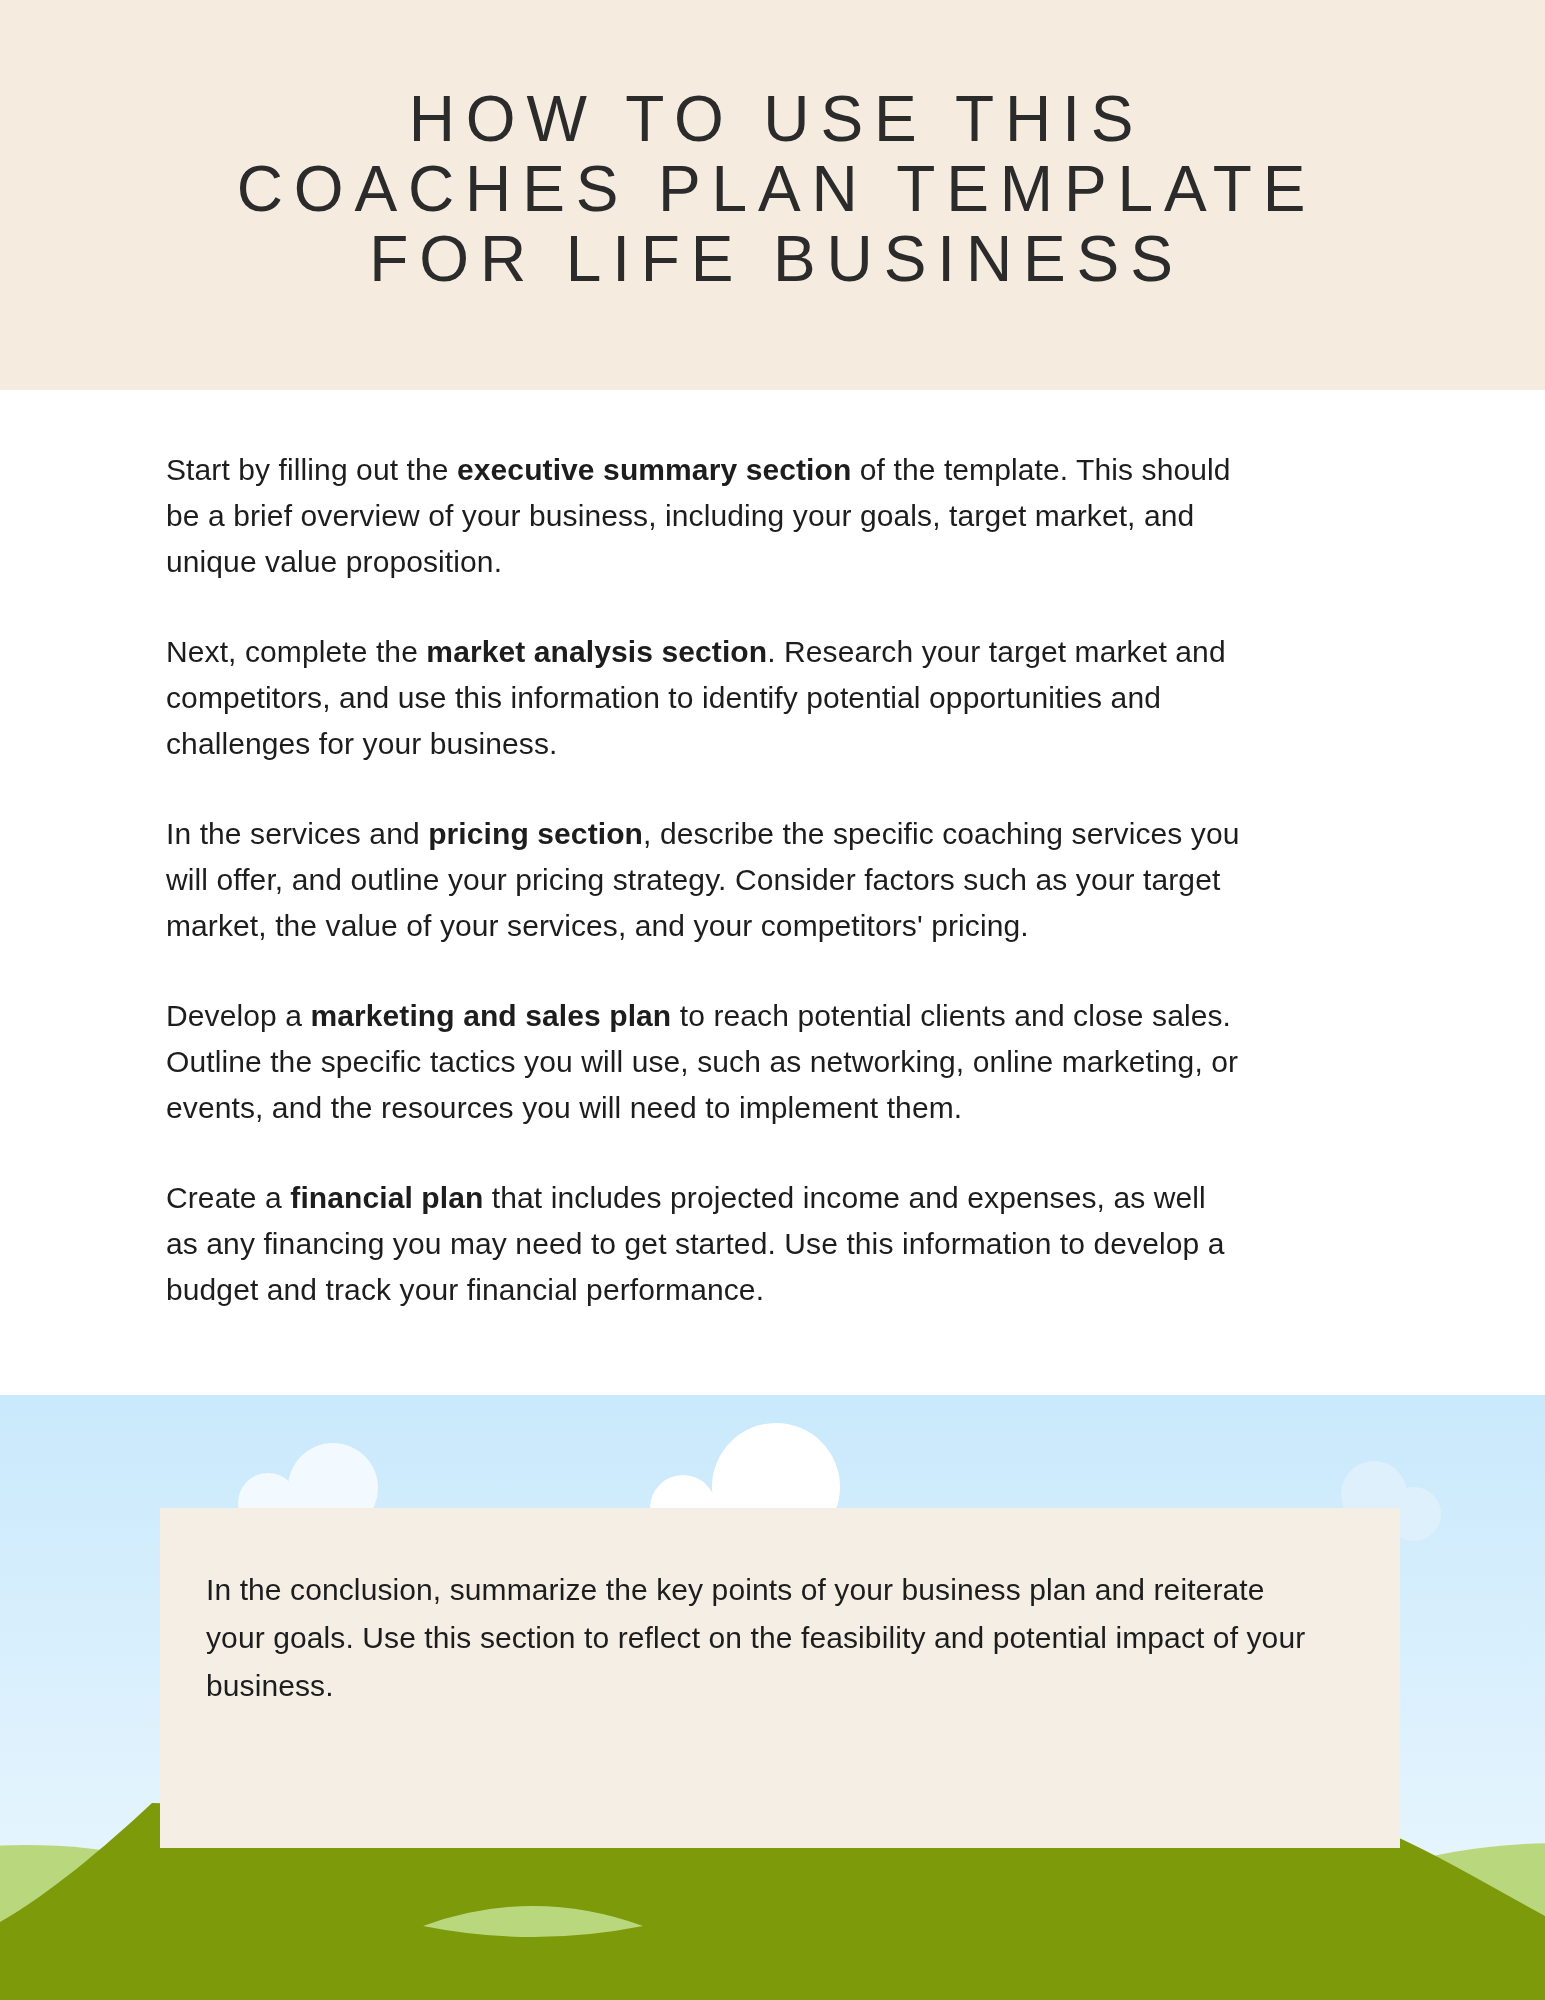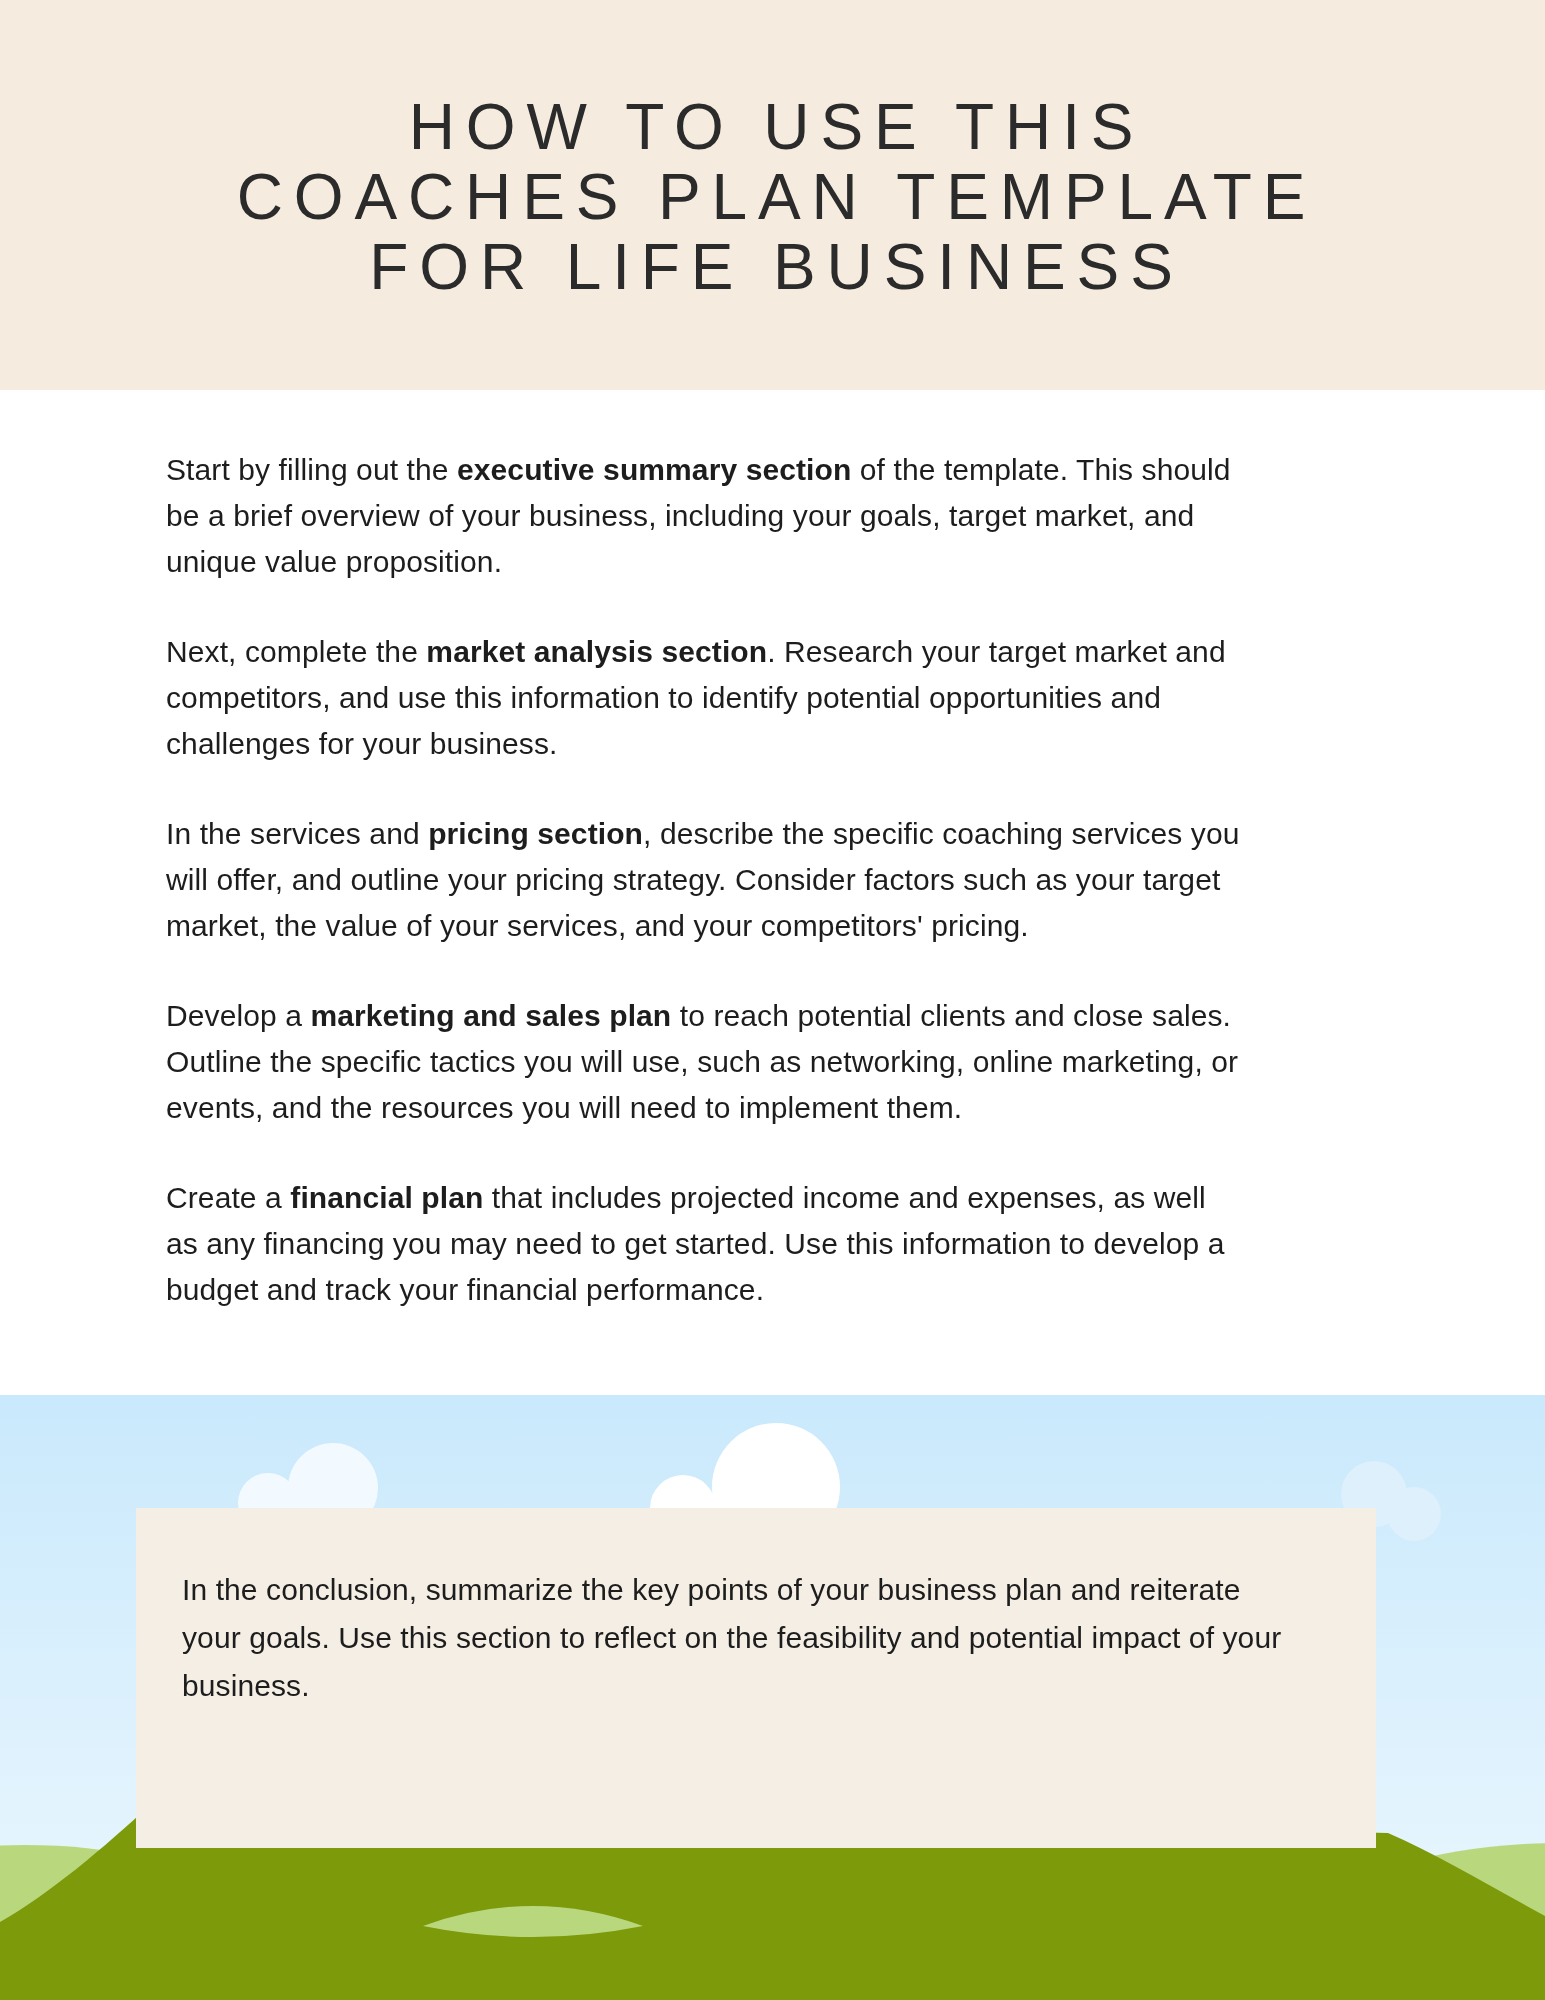--- a/index.html
+++ b/index.html
@@ -25,21 +25,21 @@
   }
   
   .header{
     position:absolute;left:0;top:0;width:1545px;height:390px;
     background:var(--header-background);
     box-sizing:border-box;
     padding-top:84px;
     text-align:center;
   }
   .title{
-    margin:8px;
+    margin:0;
     font-size:64px;
     line-height:70px;
     font-weight:300;
     letter-spacing:0.17em;
     color:var(--title-text);
     padding-left:8px;
   }
   .title .line{display:block;}
   
   .intro{
@@ -61,21 +61,21 @@
   }
   .scene svg{position:absolute;left:0;top:0;display:block;}
   .sky-fill{fill:url(#skyGrad);}
   .cloud-white{fill:var(--cloud-white);}
   .cloud-tinted{fill:var(--cloud-tinted);}
   .cloud-soft{fill:#f3faff;}
   .hill-light{fill:var(--hill-light);}
   .hill-dark{fill:var(--hill-dark);}
   
   .card{
-    position:absolute;left:136px;top:113px;
+    position:absolute;left:160px;top:113px;
     width:1240px;height:340px;
     box-sizing:border-box;
     background:var(--card-background);
     padding:58px 72px 0 46px;
   }
   .card p{
     margin:0 0 44px 0;
     font-size:30px;
     line-height:48px;
     color:var(--body-text);

